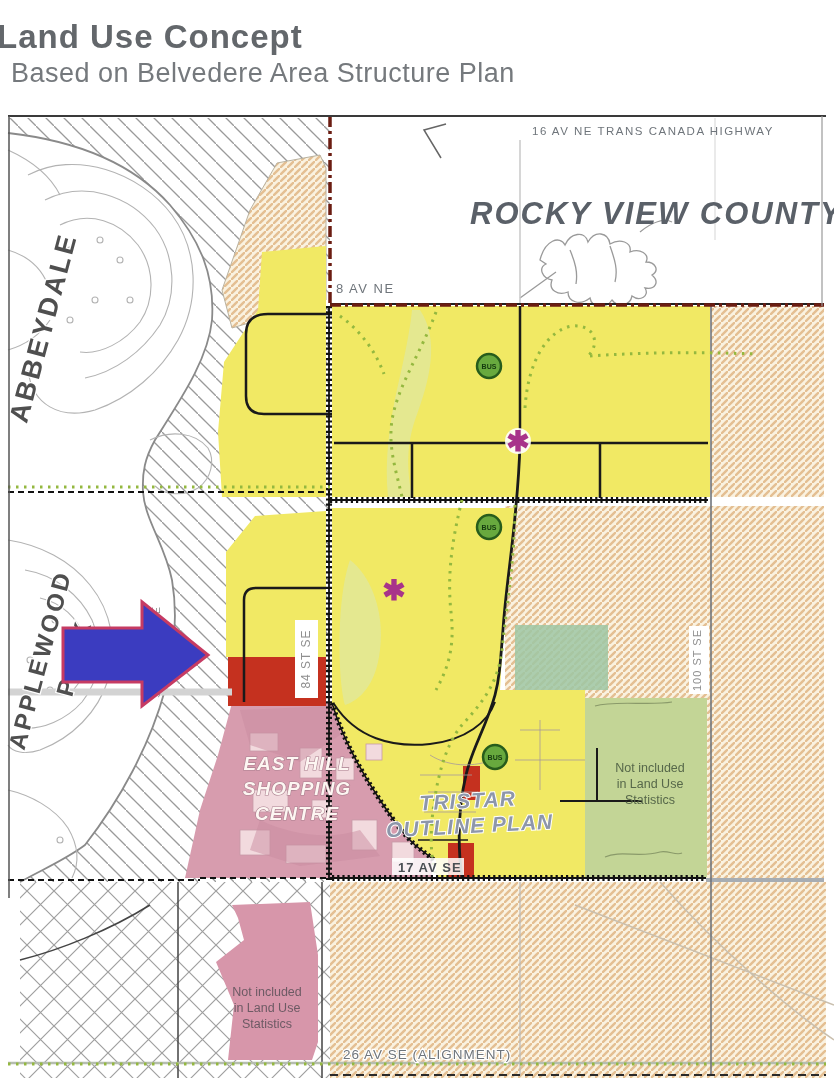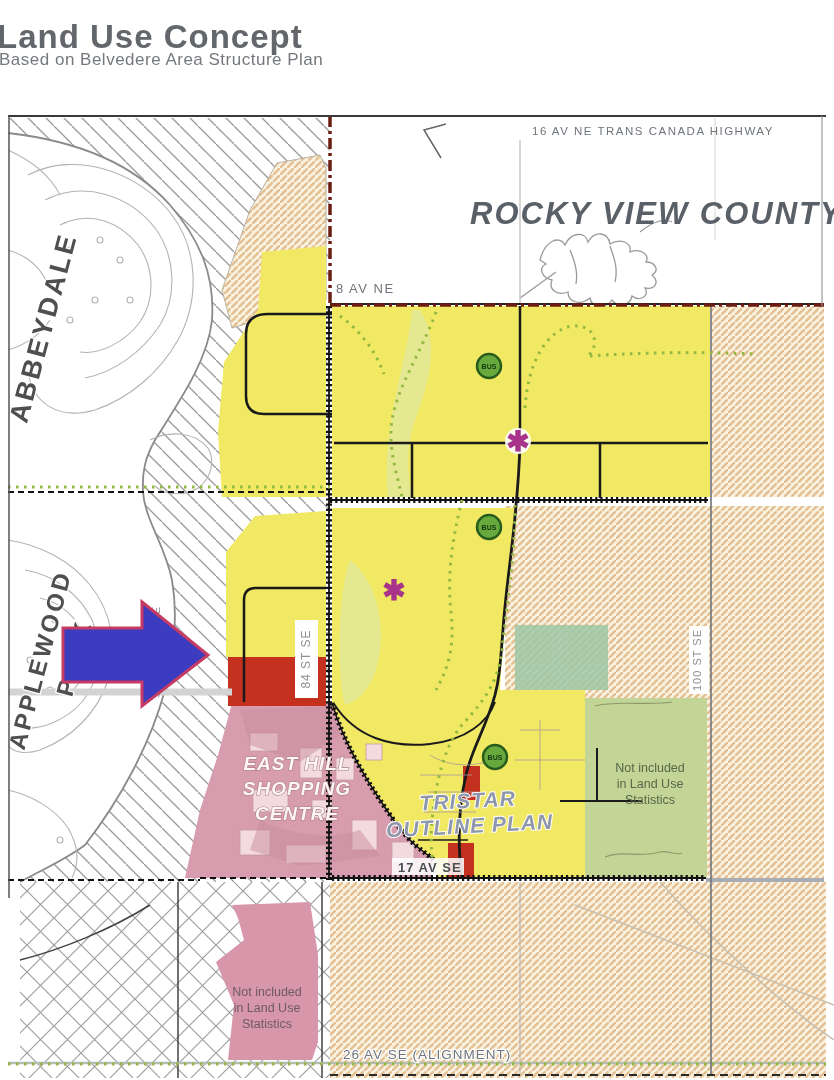--- a/index.html
+++ b/index.html
@@ -1,22 +1,22 @@
 <!DOCTYPE html>
 <html><head>
 <meta charset="utf-8">
 <style>
   html,body{margin:0;padding:0;background:#ffffff;}
   #page{position:relative;width:834px;height:1080px;background:#ffffff;overflow:hidden;
         font-family:"Liberation Sans",sans-serif;}
   #map-svg{position:absolute;left:0;top:0;}
   .hdr-title{position:absolute;left:-3px;top:18px;font-size:33px;font-weight:700;
              color:#63676b;letter-spacing:1px;}
-  .hdr-sub{position:absolute;left:-1px;top:50px;font-size:17px;font-weight:400;
-           color:#75797d;letter-spacing:0.5px;}
+  .hdr-sub{position:absolute;left:-1px;top:58px;font-size:27px;font-weight:400;
+           color:#75797d;letter-spacing:0.5px;padding-left:12px;}
   text{font-family:"Liberation Sans",sans-serif;}
   .rdlbl{fill:#6f757b;letter-spacing:1.5px;}
   .vlbl{fill:#8f8f8f;letter-spacing:1px;}
   .halo{paint-order:stroke;stroke:#ffffff;stroke-width:2.5px;}
 </style>
 </head>
 <body>
 
 <div id="page">
 

